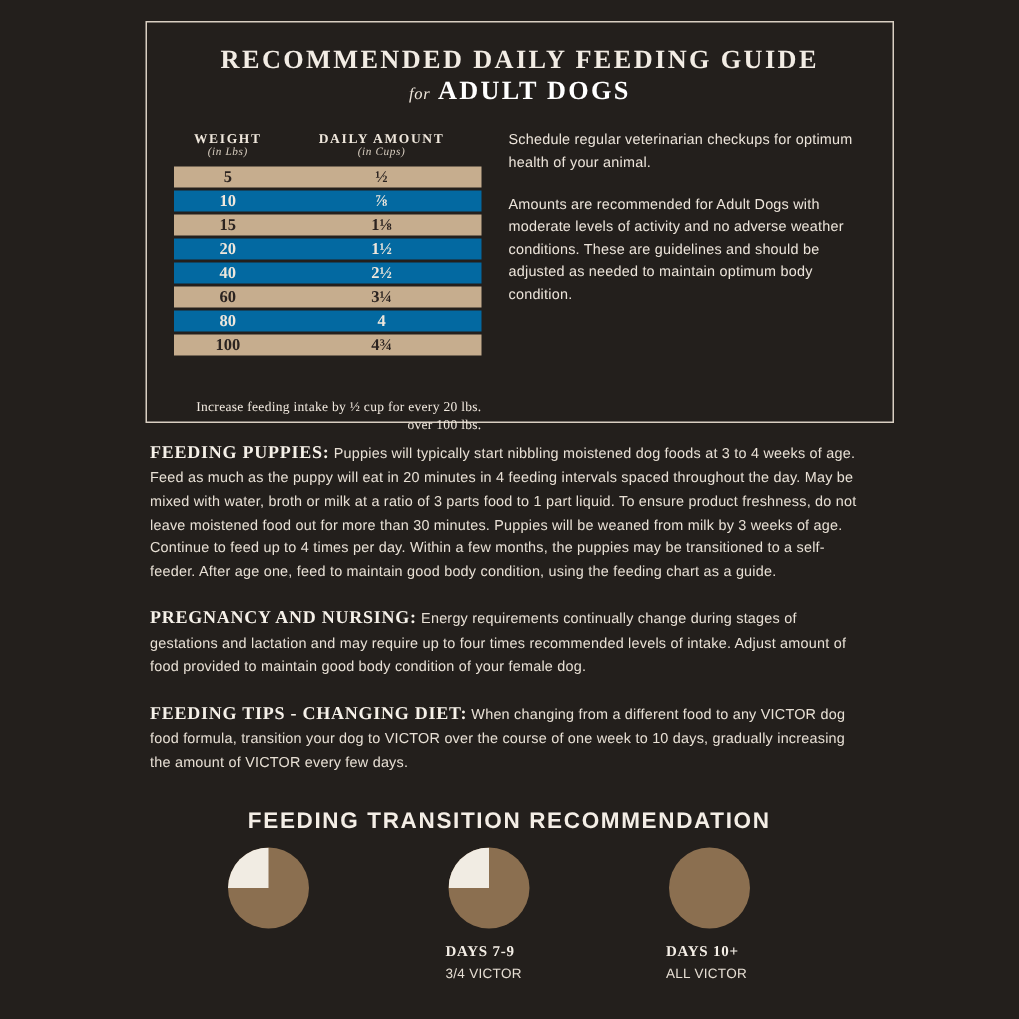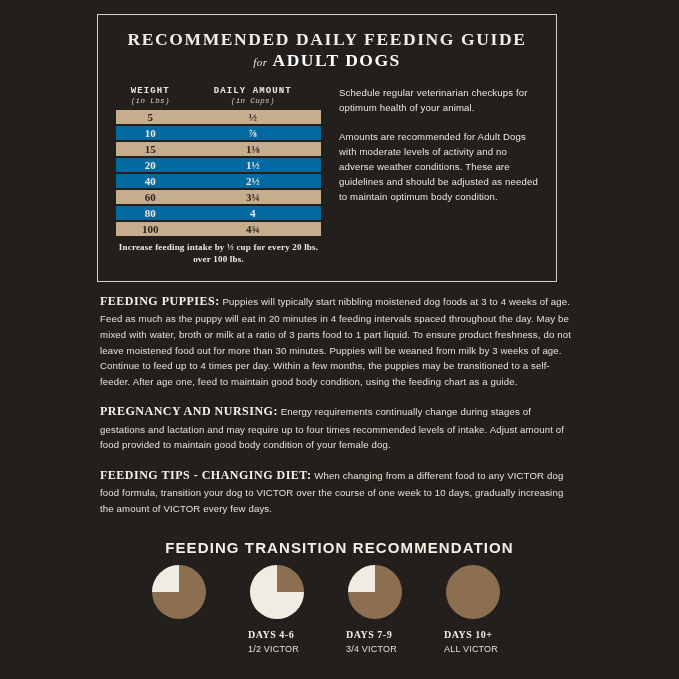--- a/index.html
+++ b/index.html
@@ -16,21 +16,21 @@
   .page {
     position: relative;
     width: 679px; height: 679px;
     background: #231f1c;
   }
 
   
   .guide-box {
     position: absolute;
     left: 97px; top: 14px;
-    width: 460px; height: 268px;
+    width: 499px; height: 268px;
     border: 1.5px solid #d9cfc2;
     padding: 14px 18px 10px 18px;
   }
   .guide-title {
     text-align: center;
     font-family: "Liberation Serif", serif;
     font-weight: bold;
     font-size: 17.5px;
     letter-spacing: 1.6px;
     color: #f2ece4;
@@ -60,21 +60,21 @@
   .guide-body {
     display: flex;
     margin-top: 14px;
     gap: 18px;
   }
 
   
   .table-wrap { width: 205px; flex: none; }
   .f-table { width: 100%; border-collapse: separate; border-spacing: 0 2px; }
   .f-table th {
-    font-family: Liberation Mono, monospace;
+    font-family: Liberation Serif, serif;
     font-size: 9px;
     letter-spacing: 1.1px;
     color: #efe7dc;
     font-weight: bold;
     padding: 0 0 3px 0;
     text-align: center;
     line-height: 1.15;
   }
   .f-table th .sub {
     display: block;
@@ -92,24 +92,24 @@
     font-size: 11px;
     color: #2b2320;
     vertical-align: middle;
   }
 
   
   tr.tone-a td { background: #c6ad8e; color: #2b2320; }
   tr.tone-b td { background: #0369a1; color: #efe7dc; }
 
   .table-note {
-    margin-top: 3px;
-    text-align: center;
-    font-family: "Liberation Serif", serif;
-    font-weight: bold;
+    margin-top: 26px;
+    text-align: right;
+    font-family: "Liberation Serif", serif;
+    font-weight: normal;
     font-size: 9px;
     line-height: 1.35;
     color: #f0e8de;
     letter-spacing: .2px;
   }
 
   
   .guide-right {
     flex: 1;
     padding-top: 2px;
@@ -296,29 +296,20 @@
 
   <div class="trans-title">FEEDING TRANSITION RECOMMENDATION</div>
 
   <div class="circles">
     <div class="circle-item">
       <div class="circle c1">
           <div class="wedge2"></div>
         </div>
     </div>
 
-    <div class="circle-item">
-      <div class="circle c2">
-          <div class="wedge"></div>
-        </div>
-      <div class="cap">
-        <span>DAYS 4-6</span>
-        <span class="sub">1/2 VICTOR</span>
-      </div>
-    </div>
 
     <div class="circle-item">
       <div class="circle c3">
           <div class="wedge"></div>
         </div>
       <div class="cap">
         <span>DAYS 7-9</span>
         <span class="sub">3/4 VICTOR</span>
       </div>
     </div>

